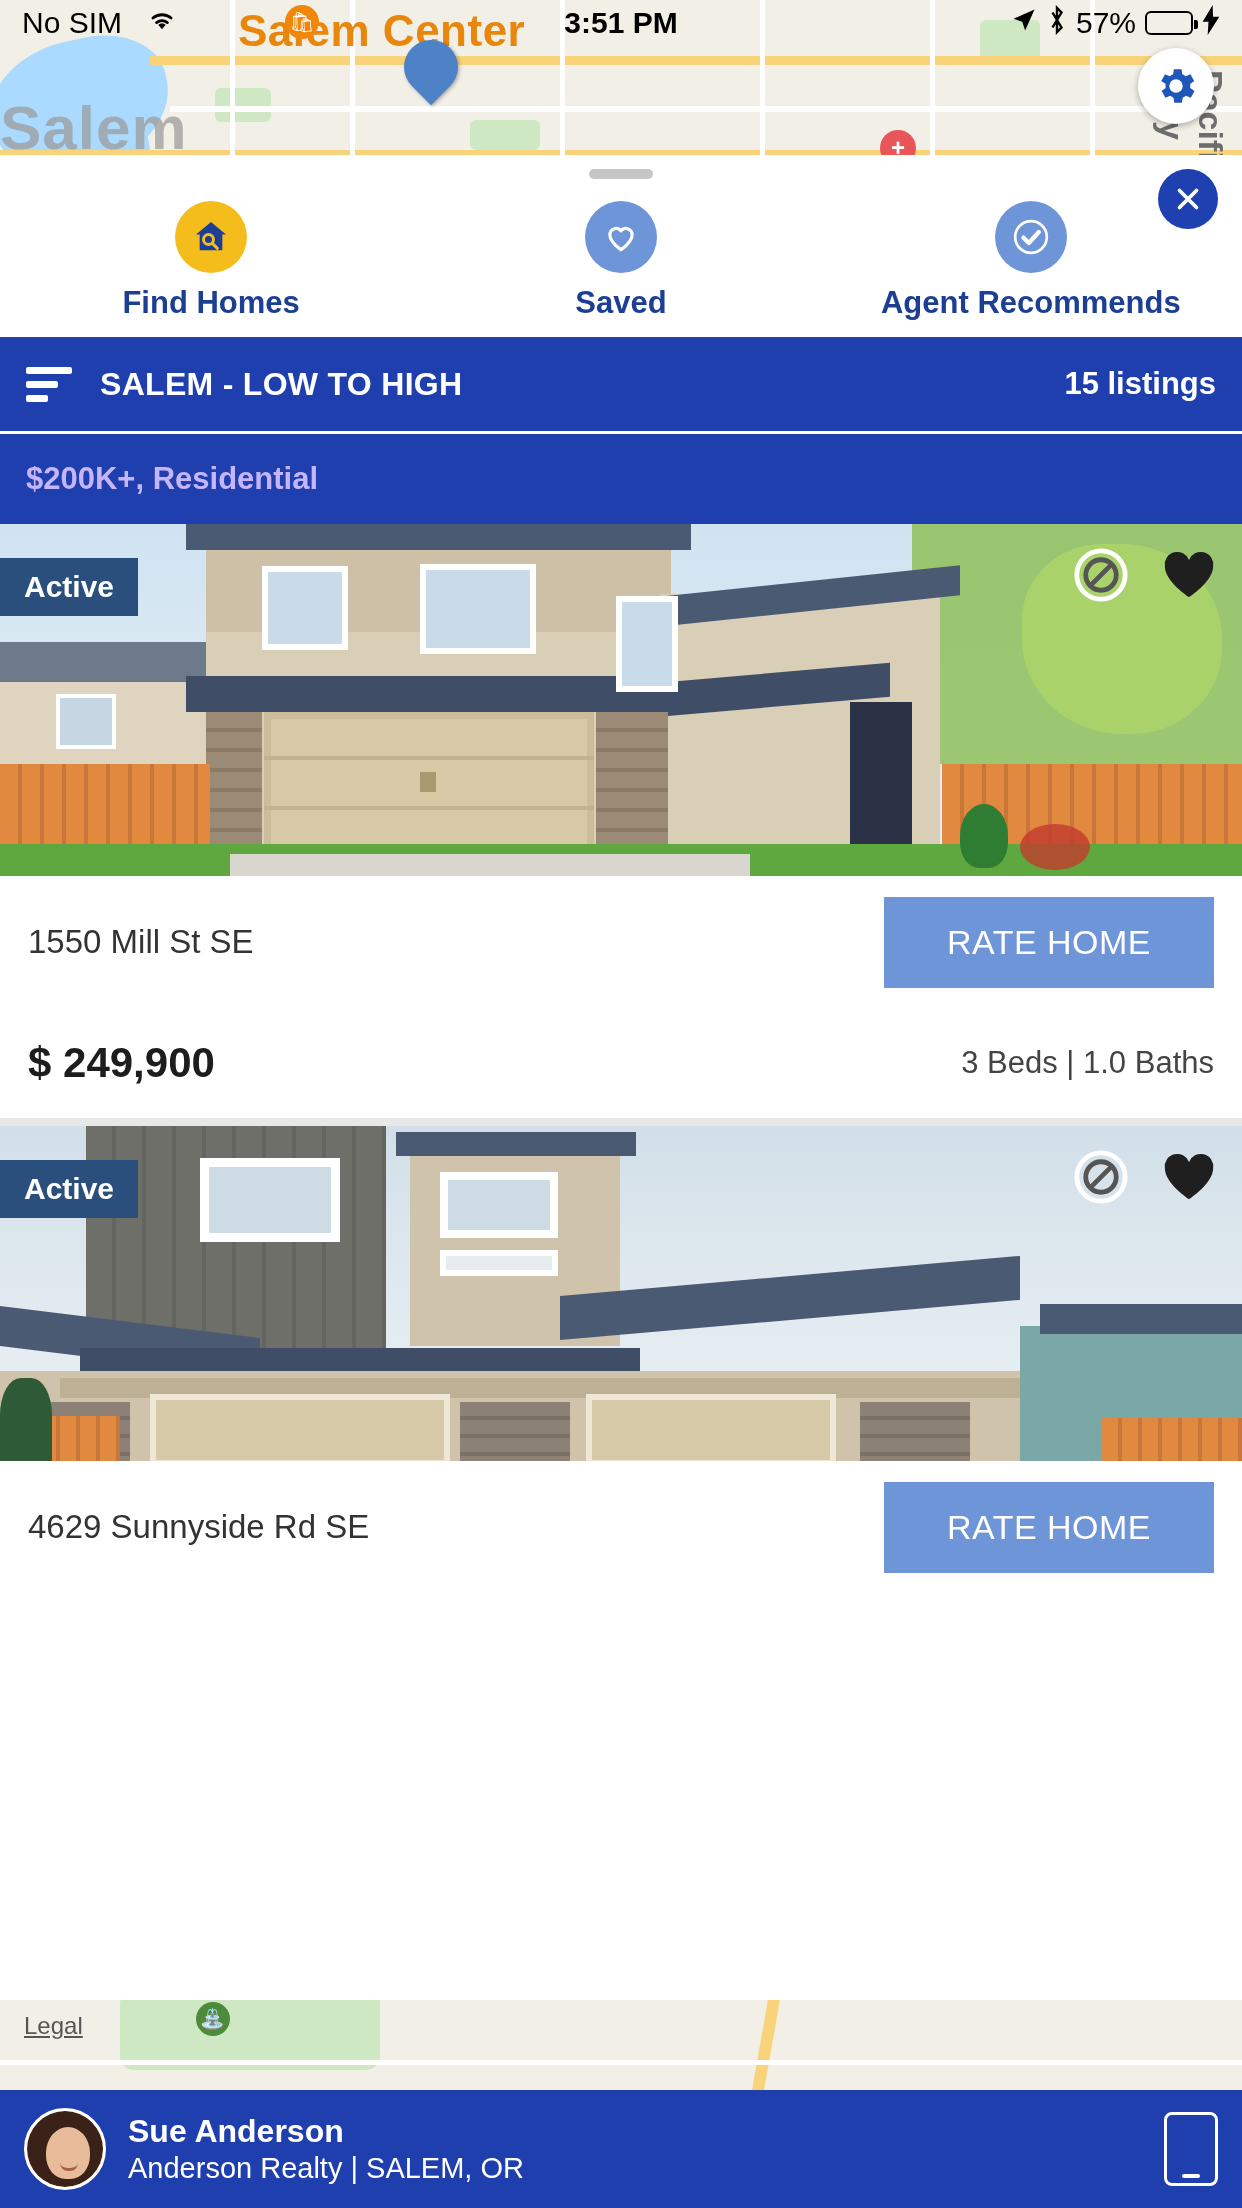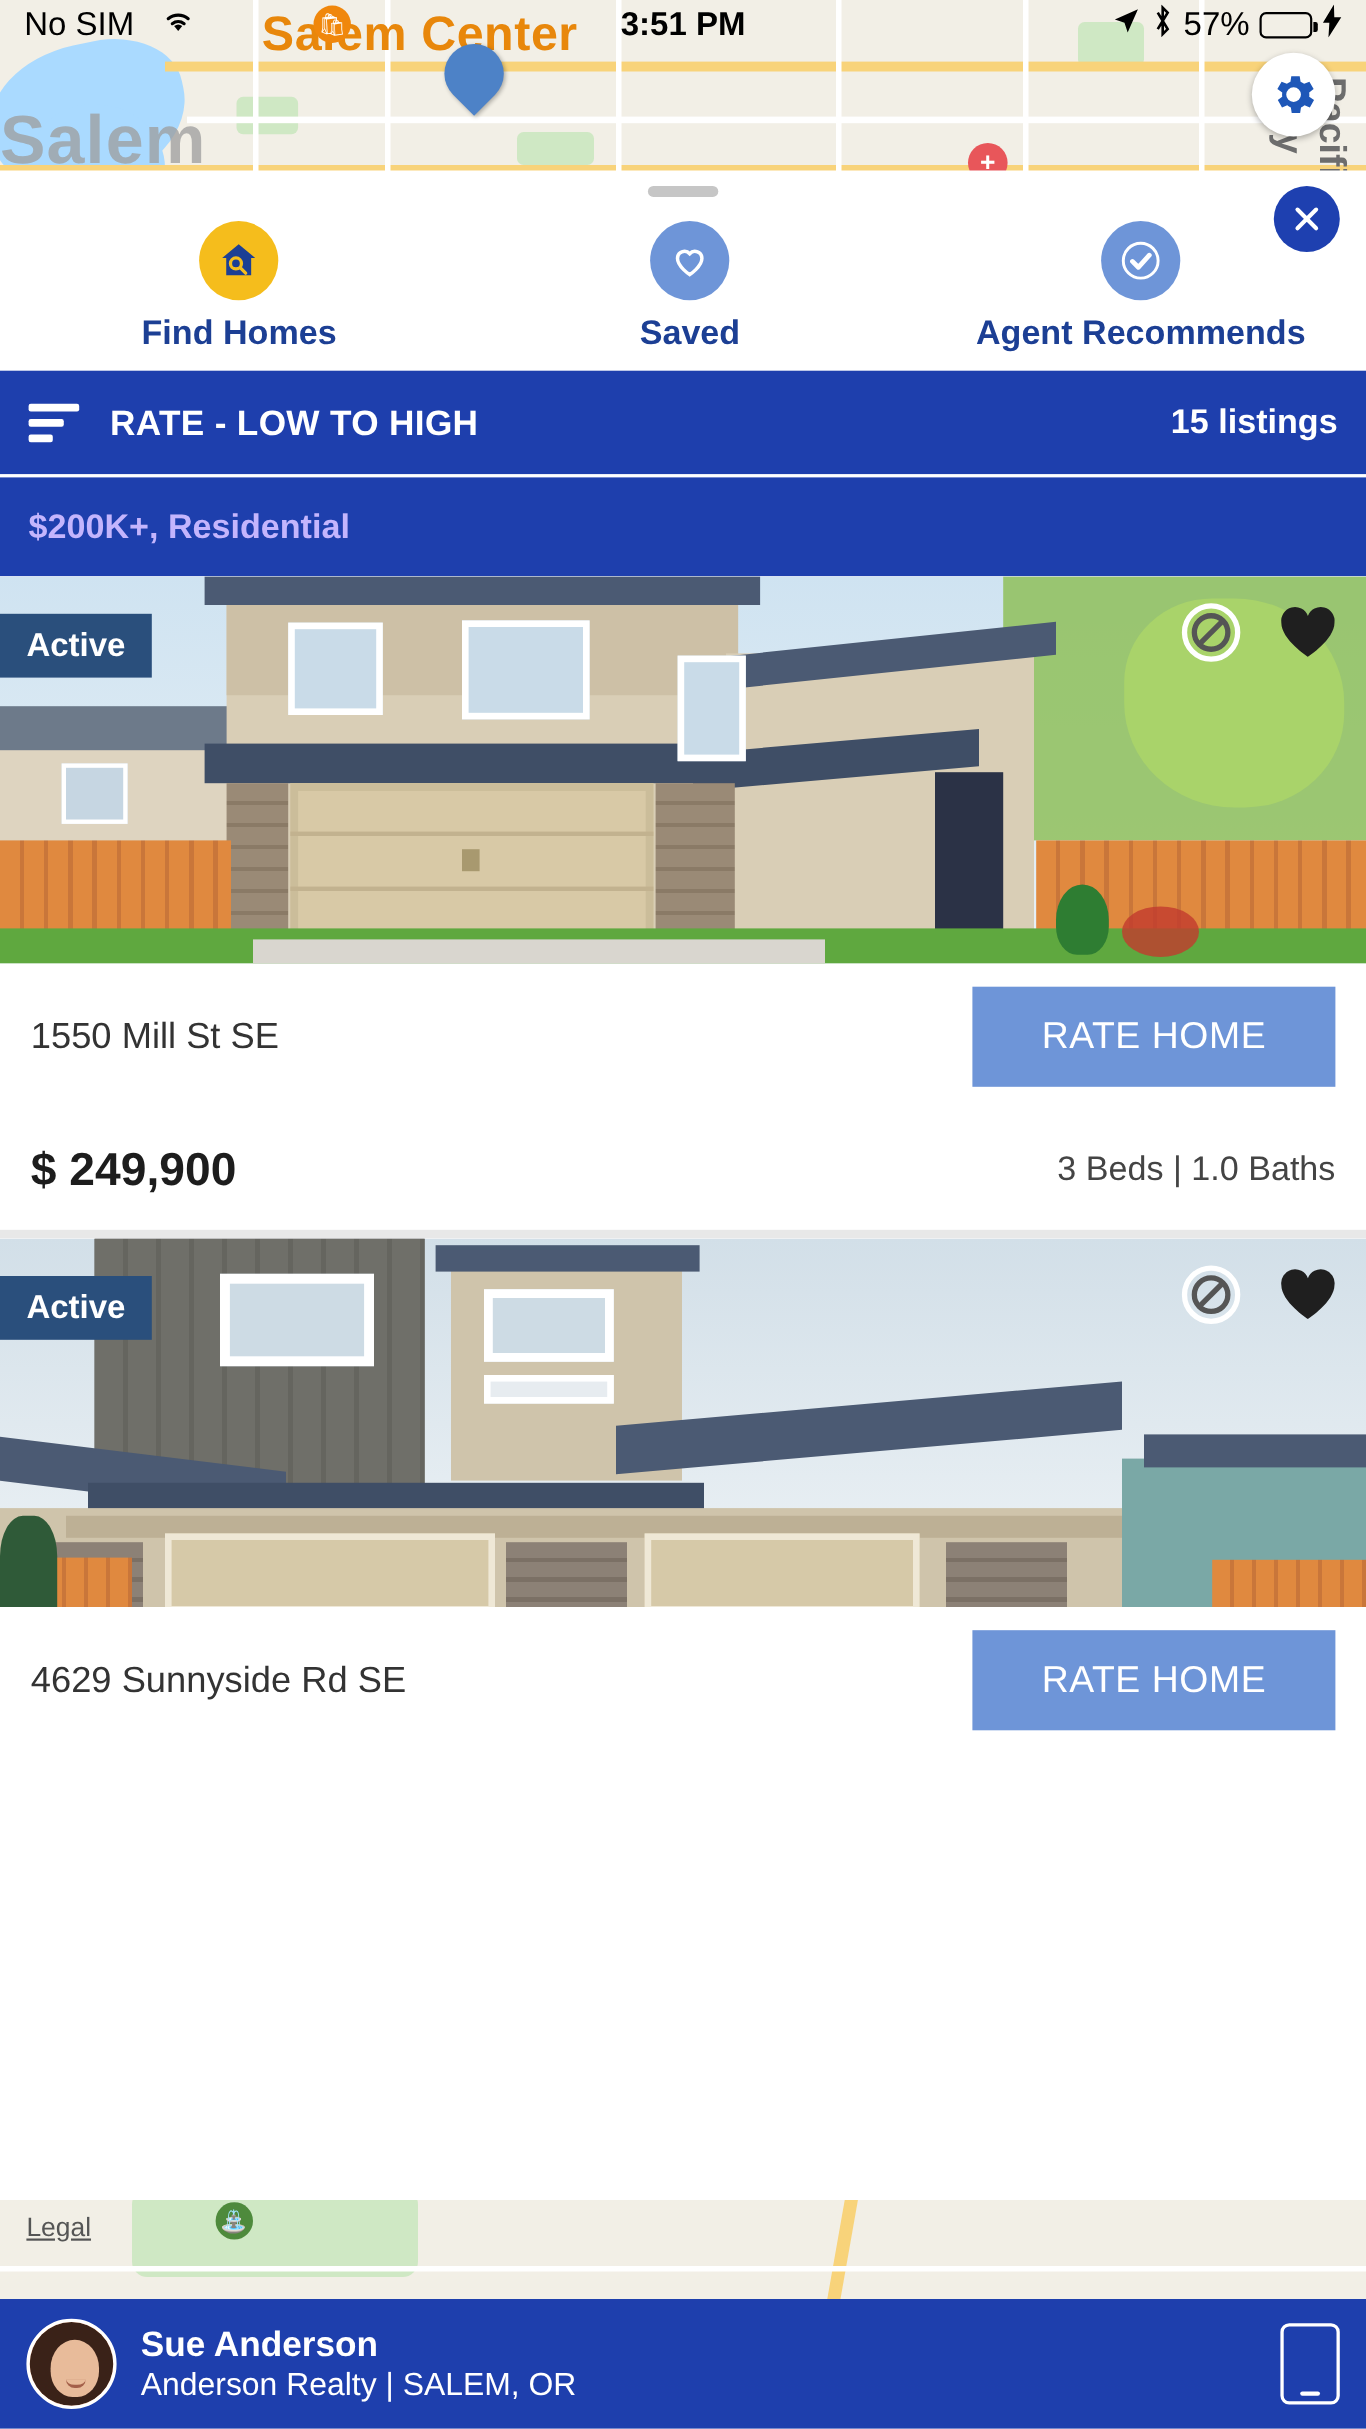--- a/index.html
+++ b/index.html
@@ -109,21 +109,21 @@
     margin: 14px auto 0;
   }
   .close-x {
     position: absolute; right: 24px; top: 14px;
     width: 60px; height: 60px; border-radius: 50%;
     background: #1e40b0; display: flex; align-items: center; justify-content: center;
   }
 
   
   .actions {
-    display: flex; justify-content: flex-end; align-items: flex-start;
+    display: flex; justify-content: center; align-items: flex-start;
     padding: 22px 0 16px;
   }
   .action { display: flex; flex-direction: column; align-items: center; width: 33%; }
   .action-circle {
     width: 72px; height: 72px; border-radius: 50%;
     display: flex; align-items: center; justify-content: center;
   }
   .ac-yellow { background: #f5bd1c; }
   .ac-blue  { background: #6e95d8; }
   .action-label {
@@ -335,21 +335,21 @@
         <div class="action-label">Agent Recommends</div>
       </div>
     </div>
 
     <div class="sortbar">
       <div class="sort-icon">
         <i style="width:46px"></i>
           <i style="width:32px"></i>
           <i style="width:22px"></i>
       </div>
-      <div class="sort-label">RATE - LOW TO HIGH</div>
+      <div class="sort-label">SALEM - LOW TO HIGH</div>
       <div class="listings-count">15 listings</div>
     </div>
 
     <div class="filterbar">
       <div class="filter-label">$200K+, Residential</div>
     </div>
 
     <div class="card">
       <div class="photo" style="height:352px;">
 

